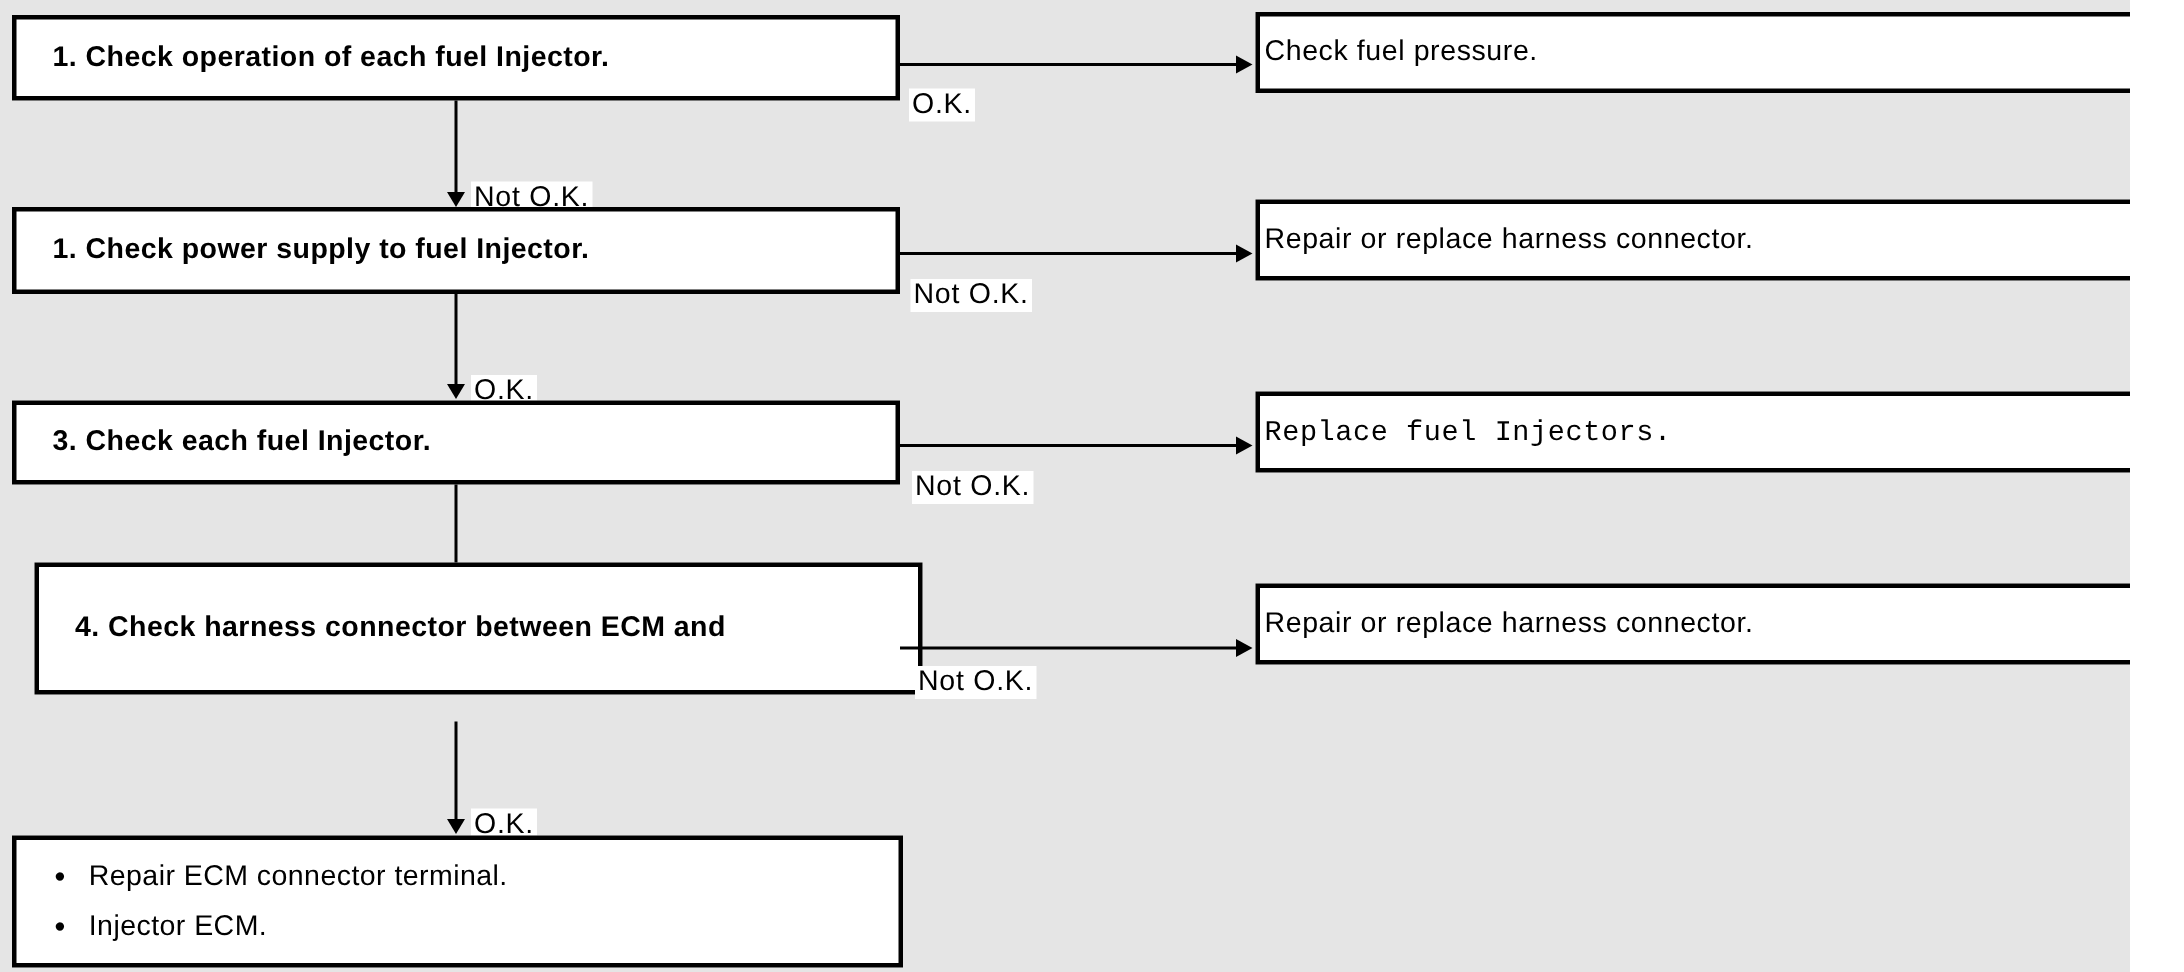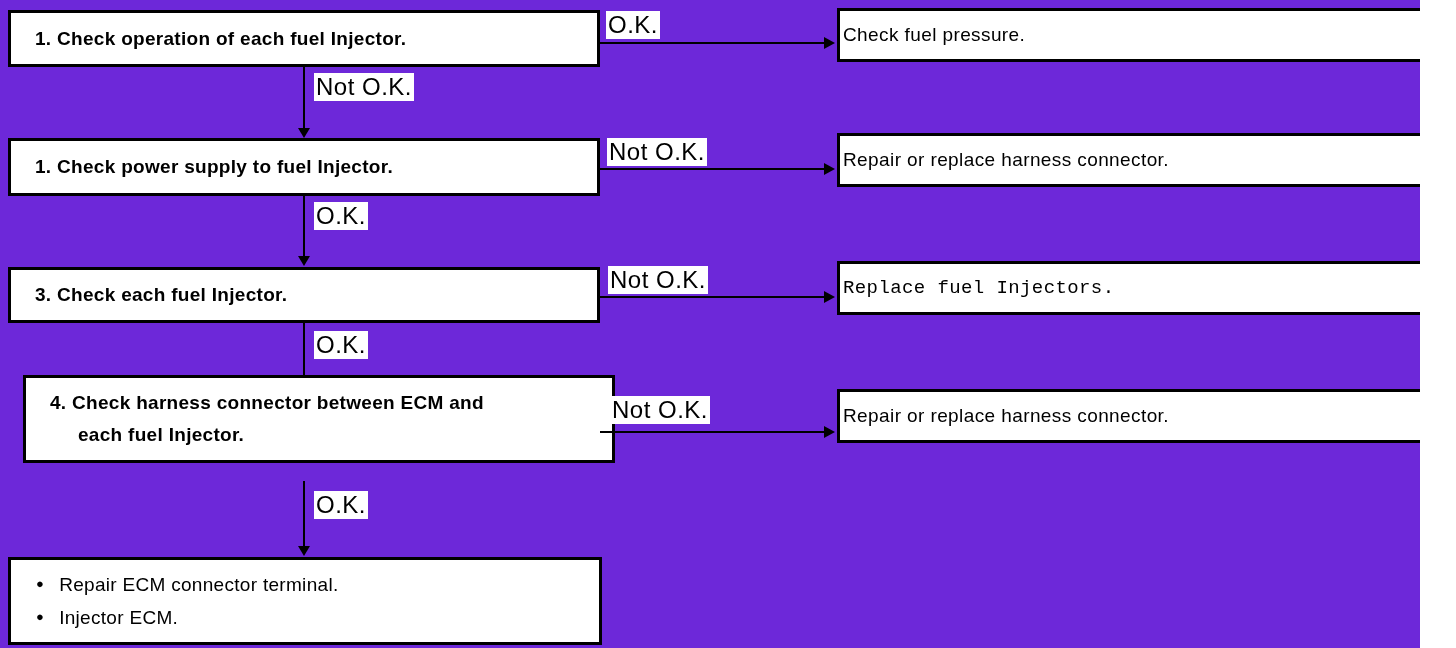--- a/index.html
+++ b/index.html
@@ -4,21 +4,21 @@
 <style>
   html, body {
     margin: 0;
     padding: 0;
     background: #ffffff;
   }
   .canvas {
     position: relative;
     width: 1420px;
     height: 648px;
-    background: #6d28d9;
+    background: #e5e5e5;
     font-family: "Liberation Sans", "DejaVu Sans", sans-serif;
     color: #000000;
     overflow: hidden;
   }
   .box {
     position: absolute;
     border: 3px solid #000000;
     background: #ffffff;
     box-sizing: border-box;
     display: flex;
@@ -61,26 +61,27 @@
     line-height: 33px;
   }
   .bullet {
     font-size: 13px;
     margin-right: 15px;
     position: relative;
     top: -1px;
   }
   .edge-label {
     position: absolute;
-    font-size: 24px;
+    font-size: 19px;
     font-weight: normal;
     letter-spacing: 0.5px;
     white-space: nowrap;
     background: #ffffff;
     padding: 0 2px;
+    margin-top: 48px;
   }
   .vline {
     position: absolute;
     width: 2px;
     background: #000000;
   }
   .hline {
     position: absolute;
     height: 2px;
     background: #000000;
@@ -141,21 +142,20 @@
   <div class="arrow-right" style="left:824px;top:291px;"></div>
   <div class="box result" style="top:261px;font-family:Liberation Mono, monospace;">
     <div>Replace fuel Injectors.</div>
   </div>
   <div class="vline" style="left:303px;top:323px;height:61px;"></div>
   <div class="arrow-down" style="left:298px;top:382px;"></div>
   <div class="edge-label" style="left:314px;top:331px;">O.K.</div>
 
   <div class="box step" style="top:375px;height:88px;margin-left:15px;">
     <div class="line">4. Check harness connector between ECM and</div>
-    <div class="line step-line2">each fuel Injector.</div>
   </div>
   <div class="edge-label" style="left:610px;top:396px;">Not O.K.</div>
   <div class="hline" style="left:600px;top:431px;width:226px;"></div>
   <div class="arrow-right" style="left:824px;top:426px;"></div>
   <div class="box result" style="top:389px;">
     <div>Repair or replace harness connector.</div>
   </div>
   <div class="vline" style="left:303px;top:481px;height:67px;"></div>
   <div class="arrow-down" style="left:298px;top:546px;"></div>
   <div class="edge-label" style="left:314px;top:491px;">O.K.</div>

